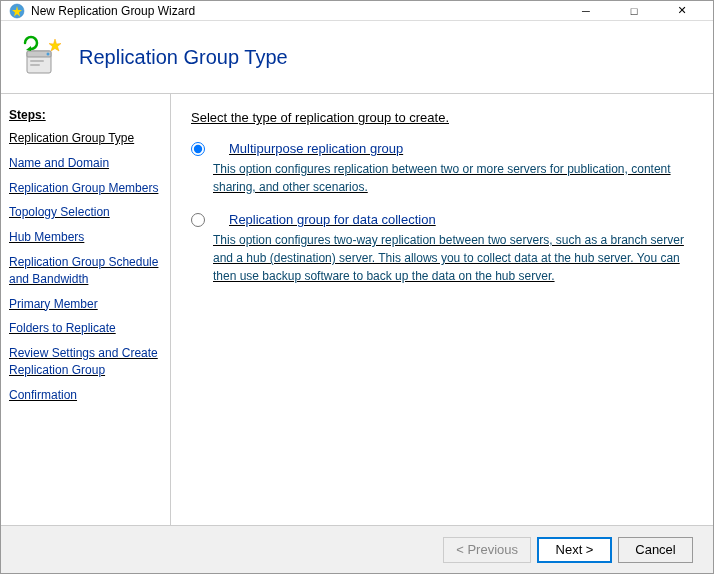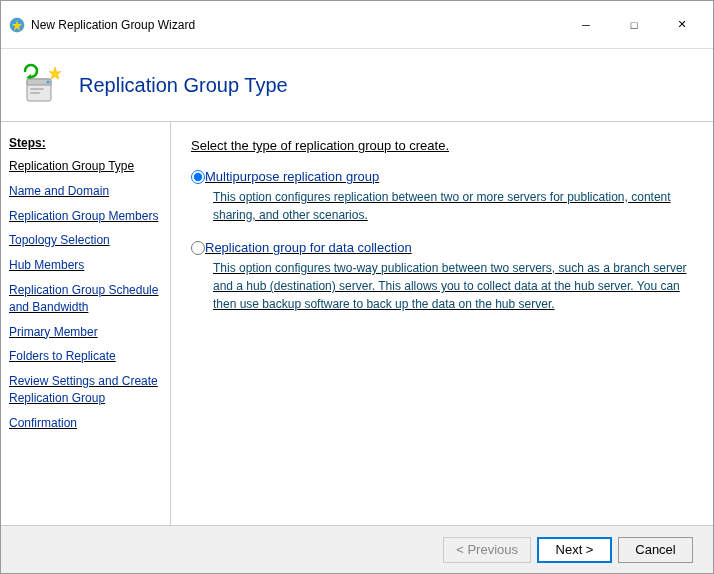--- a/index.html
+++ b/index.html
@@ -21,21 +21,21 @@
       display: flex;
       flex-direction: column;
     }
     .title-bar {
       background: #fff;
       border-bottom: 1px solid #ddd;
       padding: 6px 8px;
       display: flex;
       align-items: center;
       justify-content: space-between;
-      height: 48px;
+      height: 20px;
     }
     .title-bar-left {
       display: flex;
       align-items: center;
       gap: 6px;
     }
     .title-bar-icon {
       width: 16px;
       height: 16px;
       position: relative;
@@ -123,21 +123,21 @@
       margin-bottom: 16px;
       font-size: 13px;
       color: #000;
     }
     .radio-option {
       margin-bottom: 16px;
     }
     .radio-label-row {
       display: flex;
       align-items: center;
-      gap: 0;
+      gap: 24px;
       margin-bottom: 4px;
     }
     .radio-input {
       width: 14px;
       height: 14px;
       margin: 0;
       cursor: pointer;
       flex-shrink: 0;
     }
     .radio-label {
@@ -247,21 +247,21 @@
           <label class="radio-label" for="radio-multipurpose">Multipurpose replication group</label>
         </div>
         <div class="radio-description">This option configures replication between two or more servers for publication, content sharing, and other scenarios.</div>
       </div>
 
       <div class="radio-option">
         <div class="radio-label-row">
           <input type="radio" class="radio-input" name="replication-type" id="radio-data-collection" style="">
           <label class="radio-label" for="radio-data-collection">Replication group for data collection</label>
         </div>
-        <div class="radio-description">This option configures two-way publication between two servers, such as a branch server and a hub (destination) server. This allows you to collect data at the hub server. You can then use backup software to back up the data on the hub server.</div>
+        <div class="radio-description">This option configures two-way replication between two servers, such as a branch server and a hub (destination) server. This allows you to collect data at the hub server. You can then use backup software to back up the data on the hub server.</div>
       </div>
     </div>
   </div>
 
   <div class="footer">
     <button class="footer-btn" disabled="">&lt; Previous</button>
     <button class="footer-btn primary">Next &gt;</button>
     <button class="footer-btn">Cancel</button>
   </div>
 

